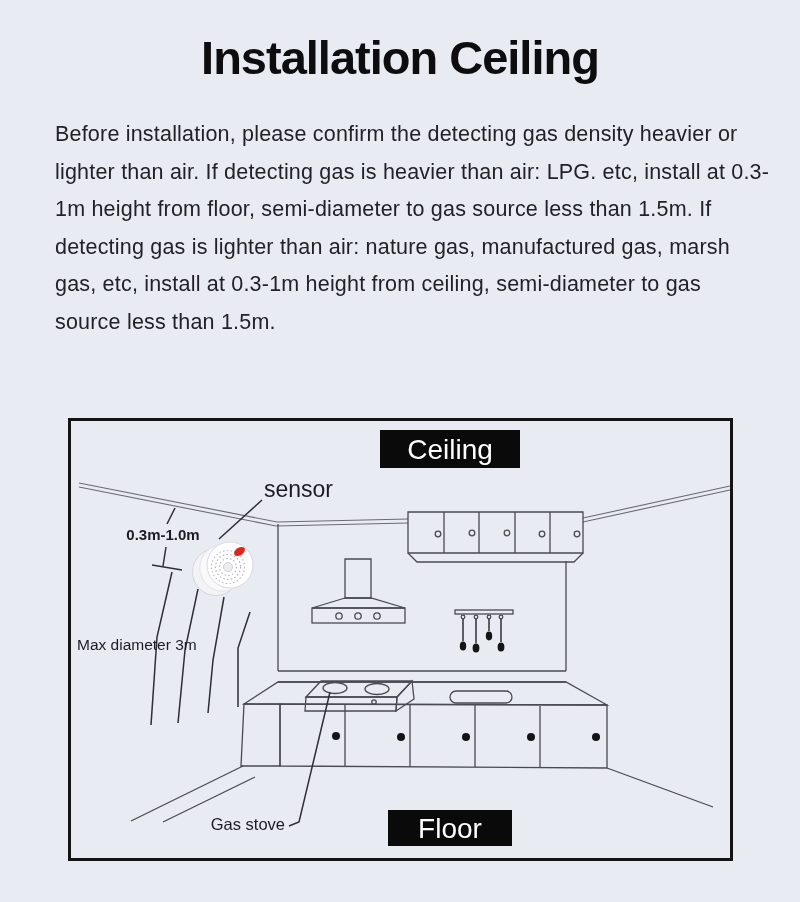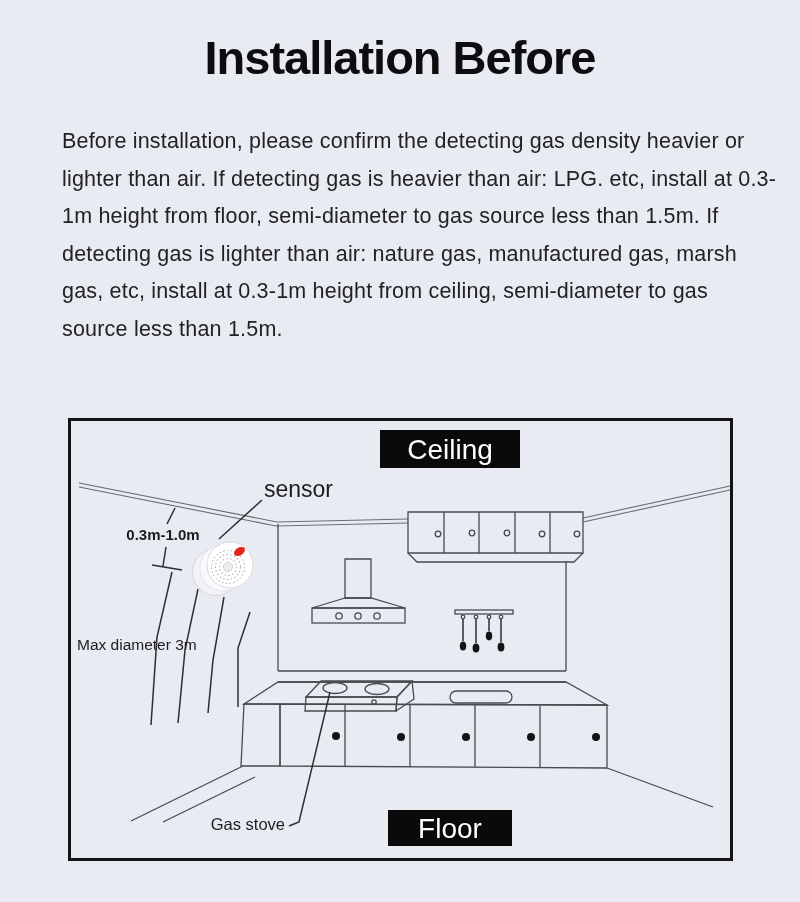--- a/index.html
+++ b/index.html
@@ -8,41 +8,41 @@
     background:#e9ebf3;
     font-family:"Liberation Sans",sans-serif;
     color:#1f1f23;
   }
   .page-title{
     position:absolute;left:0;top:30px;width:800px;margin:0;
     text-align:center;font-size:47px;font-weight:700;letter-spacing:-1px;
     color:#0d0d0f;
   }
   .intro{
-    position:absolute;left:47px;top:108px;width:716px;margin:15px;
+    position:absolute;left:47px;top:108px;width:716px;margin:8px;
     font-size:21.5px;line-height:37.6px;letter-spacing:0.2px;
     color:#222226;
   }
   .diagram-wrap{
     position:absolute;left:68px;top:418px;width:569px;height:444px;
   }
   svg{display:block}
   svg text{font-family:"Liberation Sans",sans-serif;}
   .ln{stroke:#4a4a50;stroke-width:1.3;fill:none;}
   .ln-thin{stroke:#6b6b72;stroke-width:1.1;fill:none;}
   .ln-dark{stroke:#2e2e33;stroke-width:1.5;fill:none;}
   .fillb{fill:#141416;stroke:none;}
   .label-box{fill:#0a0a0a;}
   .label-box-text{fill:#ffffff;font-size:28px;}
   .small-label{fill:#1c1c20;}
 </style>
 </head>
 <body>
 
-<h1 class="page-title">Installation Before</h1>
+<h1 class="page-title">Installation Ceiling</h1>
 
 <p class="intro">Before installation, please confirm the detecting gas density heavier or lighter than air. If detecting gas is heavier than air: LPG. etc, install at 0.3-1m height from floor, semi-diameter to gas source less than 1.5m. If detecting gas is lighter than air: nature gas, manufactured gas, marsh gas, etc, install at 0.3-1m height from ceiling, semi-diameter to gas source less than 1.5m.</p>
 
 <div class="diagram-wrap">
 <svg width="665" height="444" viewBox="68 418 665 444">
 
   <rect x="69.5" y="419.5" width="662" height="440" fill="none" stroke="#141414" stroke-width="3"></rect>
 
   <g>
     <path class="ln-thin" d="M79,483 L277,522"></path>

